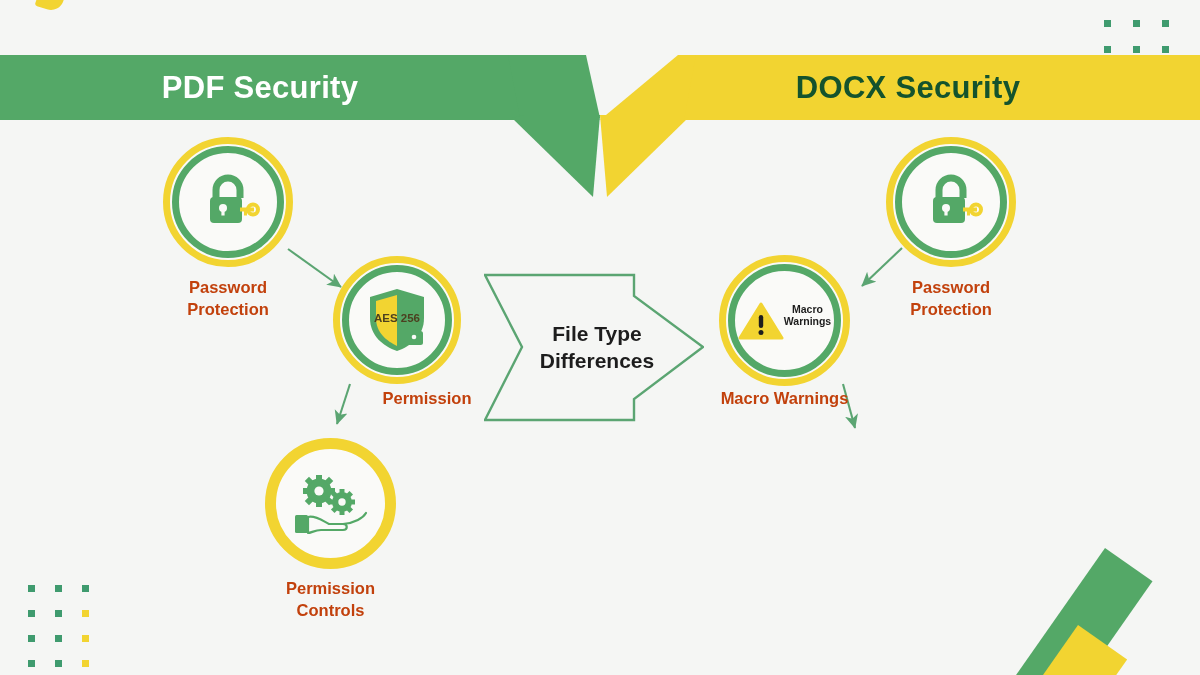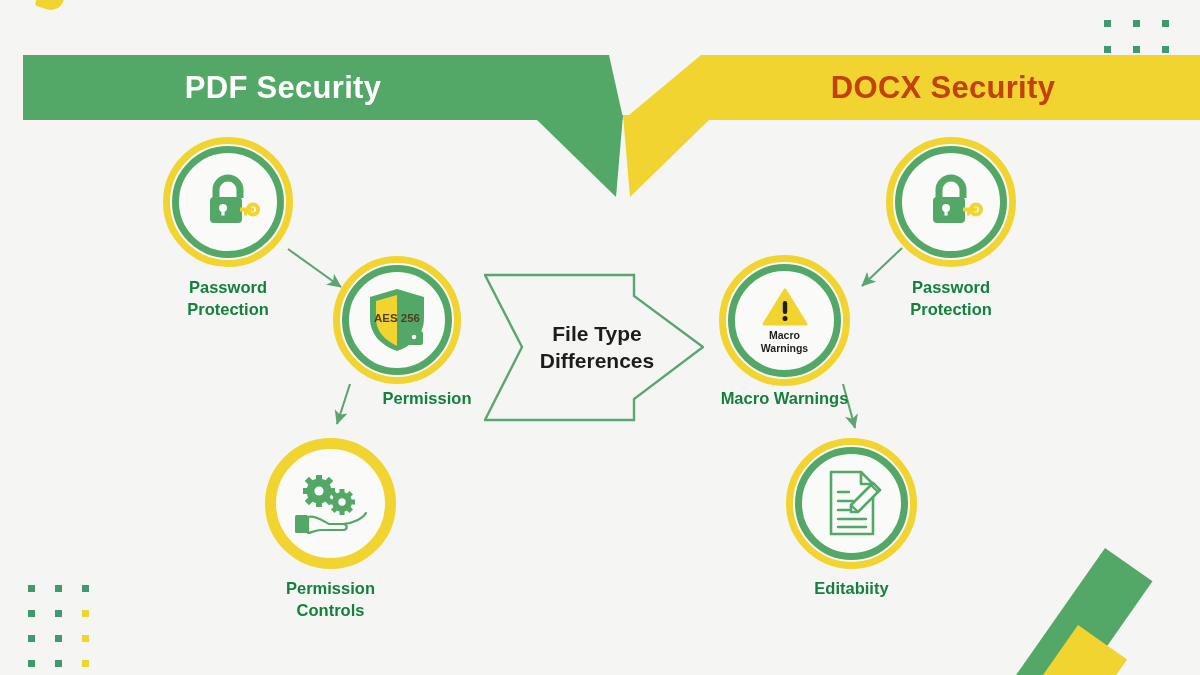--- a/index.html
+++ b/index.html
@@ -25,48 +25,48 @@
   #bar-yellow{
     left:1078px;top:625px;width:60px;height:230px;
     background:#f2d431;transform:rotate(35deg);transform-origin:top left;
   }
   #blob-topleft{
     position:absolute;left:38px;top:-16px;width:26px;height:26px;
     background:#f2d431;border-radius:50% 50% 50% 10%;transform:rotate(18deg);
   }
 
   
-  .banner{position:absolute;top:55px;height:65px;margin-left:23px;}
+  .banner{position:absolute;top:55px;height:65px;}
   #banner-pdf{left:0;width:600px;}
   #banner-docx{left:600px;width:600px;}
   .banner svg{display:block;width:100%;height:142px;overflow:visible;}
   .banner-label{
     position:absolute;top:0;height:65px;line-height:65px;
     font-size:31px;font-weight:bold;letter-spacing:.3px;white-space:nowrap;
   }
   #banner-pdf .banner-label{left:0;width:520px;text-align:center;color:#ffffff;}
-  #banner-docx .banner-label{left:60px;width:520px;text-align:center;color:#c2410c;}
+  #banner-docx .banner-label{left:48px;width:520px;text-align:center;color:#14532d;}
 
   
   .node{position:absolute;}
   .ring{
     position:relative;border-radius:50%;
     display:flex;align-items:center;justify-content:center;
     background:#fafaf8;
     box-sizing:border-box;
   }
   .ring.dual{border:7px solid #f2d431;}
   .ring.dual::after{
     content:"";position:absolute;inset:2px;border-radius:50%;
     border:7px solid #54a867;pointer-events:none;
   }
   .ring.single{border:11px solid #f2d431;}
   .node-label{
     position:absolute;left:50%;transform:translateX(-50%);
-    text-align:center;color:#15803d;font-size:16.5px;font-weight:bold;
+    text-align:center;color:#c2410c;font-size:16.5px;font-weight:bold;
     line-height:1.33;white-space:pre-line;width:240px;
   }
 
   
   #node-pdf-password{left:163px;top:137px;}
   #node-pdf-password .ring{width:130px;height:130px;}
   #node-pdf-password .node-label{top:140px;}
 
   #node-pdf-encryption{left:333px;top:256px;}
   #node-pdf-encryption .ring{width:128px;height:128px;}
@@ -86,21 +86,21 @@
 
   #node-docx-edit{left:786px;top:438px;}
   #node-docx-edit .ring{width:131px;height:131px;}
   #node-docx-edit .node-label{top:140px;}
 
   
   .inner-caption{
     font-size:10.5px;font-weight:bold;color:#1d1d1d;
     text-align:center;line-height:1.2;white-space:pre-line;margin-top:2px;
   }
-  .macro-stack{display:flex;flex-direction:column;align-items:flex-end;justify-content:center;}
+  .macro-stack{display:flex;flex-direction:row;align-items:flex-start;justify-content:center;}
 
   
   #center-arrow{position:absolute;left:484px;top:267px;width:220px;height:161px;}
   #center-arrow svg{display:block;width:100%;height:100%;}
   #center-arrow .arrow-text{
     position:absolute;inset:0;display:flex;flex-direction:column;
     align-items:center;justify-content:center;
     font-size:21px;font-weight:bold;color:#1d1d1d;line-height:1.27;
     text-align:center;white-space:pre-line;padding-left:6px;box-sizing:border-box;
   }
@@ -287,36 +287,14 @@
           <rect x="20.8" y="14" width="4.4" height="13" rx="2.2" fill="#1d1d1d"></rect>
           <circle cx="23" cy="31.5" r="2.5" fill="#1d1d1d"></circle>
         </svg>
         <div class="inner-caption">Macro
 Warnings</div>
       </div>
     </div>
     <div class="node-label">Macro Warnings</div>
   </div>
 
-  <div class="node" id="node-docx-edit">
-    <div class="ring dual">
-      <svg width="66" height="72" viewBox="0 0 66 72">
-        <path d="M12,4 L42,4 L54,16 L54,66 L12,66 Z" fill="#fafaf8" stroke="#54a867" stroke-width="2.6" stroke-linejoin="round"></path>
-        <path d="M42,4 L42,16 L54,16" fill="none" stroke="#54a867" stroke-width="2.6" stroke-linejoin="round"></path>
-        <g stroke="#54a867" stroke-width="2.4" stroke-linecap="round">
-          <line x1="19" y1="24" x2="30" y2="24"></line>
-          <line x1="19" y1="33" x2="34" y2="33"></line>
-          <line x1="19" y1="42" x2="30" y2="42"></line>
-          <line x1="19" y1="51" x2="47" y2="51"></line>
-          <line x1="19" y1="59" x2="47" y2="59"></line>
-        </g>
-        <g transform="translate(26,12) rotate(0)">
-          <path d="M6,32 L6,25 L28,3 L35,10 L13,32 Z" fill="#fafaf8" stroke="#54a867" stroke-width="2.6" stroke-linejoin="round"></path>
-          <path d="M26,5 L33,12" stroke="#54a867" stroke-width="2.4"></path>
-          <path d="M6,25 L13,32" stroke="#54a867" stroke-width="2.4"></path>
-          <path d="M6,32 L10,33 L13,32" fill="#54a867"></path>
-        </g>
-      </svg>
-    </div>
-    <div class="node-label">Editabiity</div>
-  </div>
 
 </div>
 
 </body></html>

